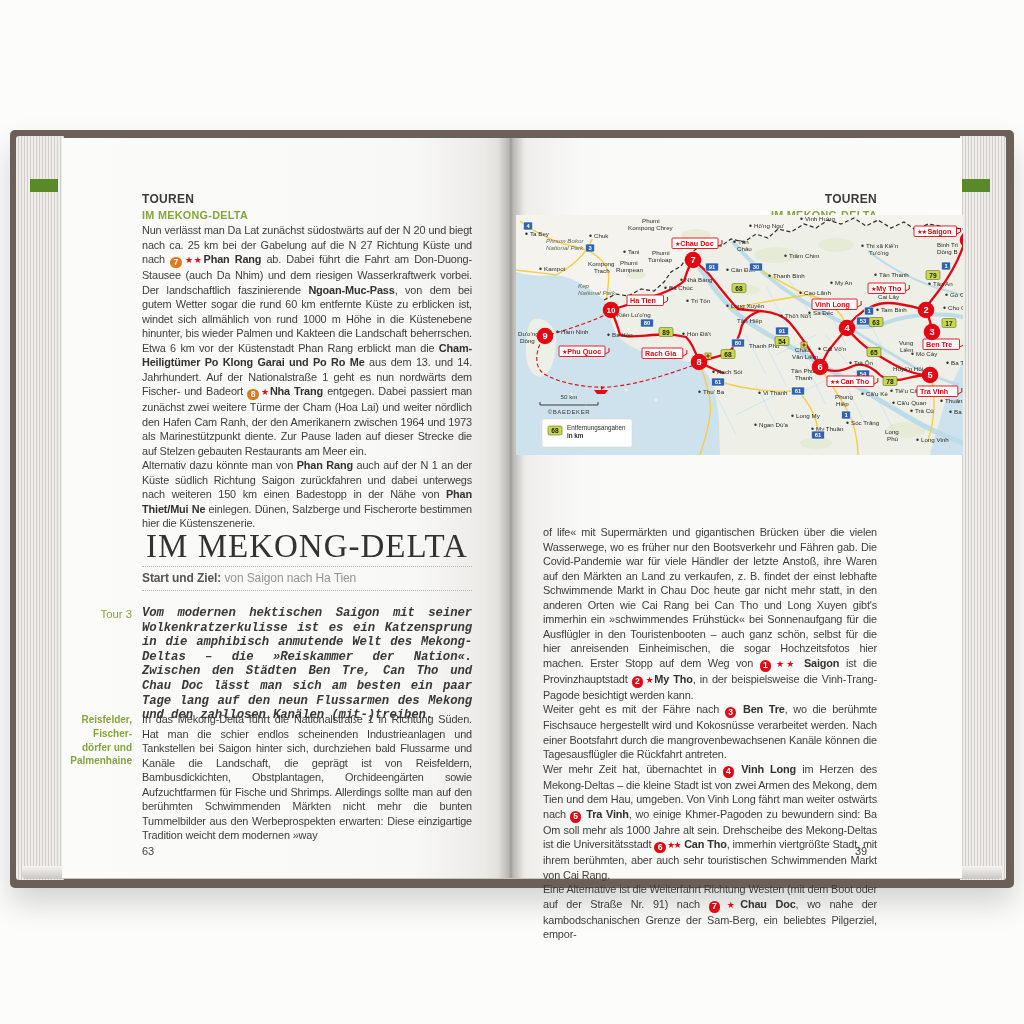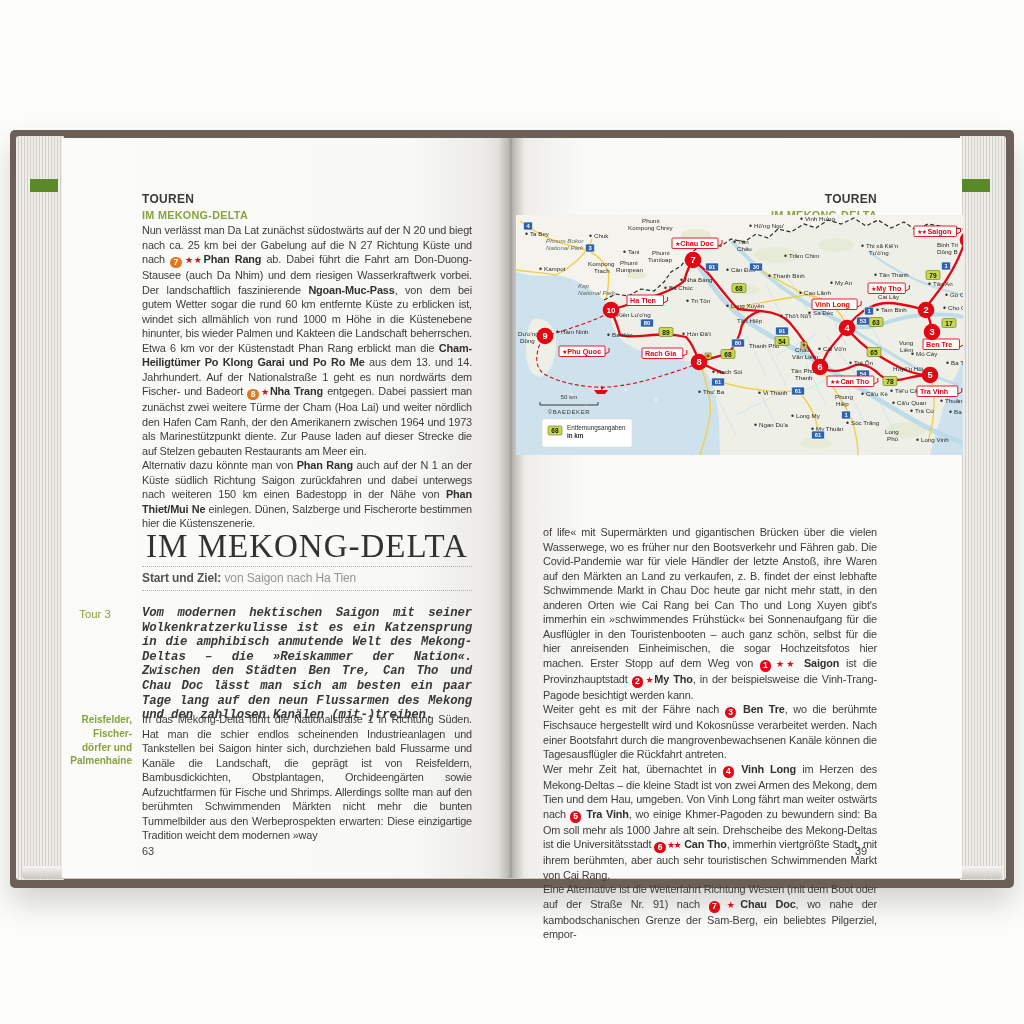--- a/index.html
+++ b/index.html
@@ -30,21 +30,21 @@
   .circ{display:inline-block;min-width:11.5px;height:11.5px;border-radius:6px;background:#e30613;
         color:#fff;font-size:8.6px;line-height:11.8px;font-weight:700;text-align:center;
         letter-spacing:0;vertical-align:-1.5px;margin-right:1px;}
   .circ.o{background:#dd7a1f;}
   .stars{color:#e30613;font-size:9px;letter-spacing:-1.5px;margin-right:1px;font-weight:400;}
   .bigheading{font-family:"Liberation Serif",serif;font-size:33px;line-height:34px;font-weight:400;
         letter-spacing:1px;color:#33322e;text-align:center;}
   .infobox{border-top:1px dotted #b3b2ad;border-bottom:1px dotted #b3b2ad;padding:4px 0 5px;}
   .infoline{font-size:12px;line-height:14px;color:#96958f;letter-spacing:-0.1px;}
   .infoline b{color:#55544e;}
-  .tourlabel{font-size:11.3px;color:#87a33e;text-align:center;}
+  .tourlabel{font-size:11.3px;color:#87a33e;text-align:right;}
   .lead{font-family:Liberation Mono, monospace;font-style:italic;font-weight:700;
         font-size:12.3px;line-height:14.6px;color:#3a3937;text-align:justify;letter-spacing:-0.1px;}
   .marginnote{font-size:10px;line-height:13.8px;font-weight:700;color:#87a33e;text-align:right;}
   .pagenum{font-size:11px;color:#464540;}
   .maparea{overflow:hidden;}
   svg text{font-family:"Liberation Sans",sans-serif;}
 </style>
 </head>
 <body>
 

